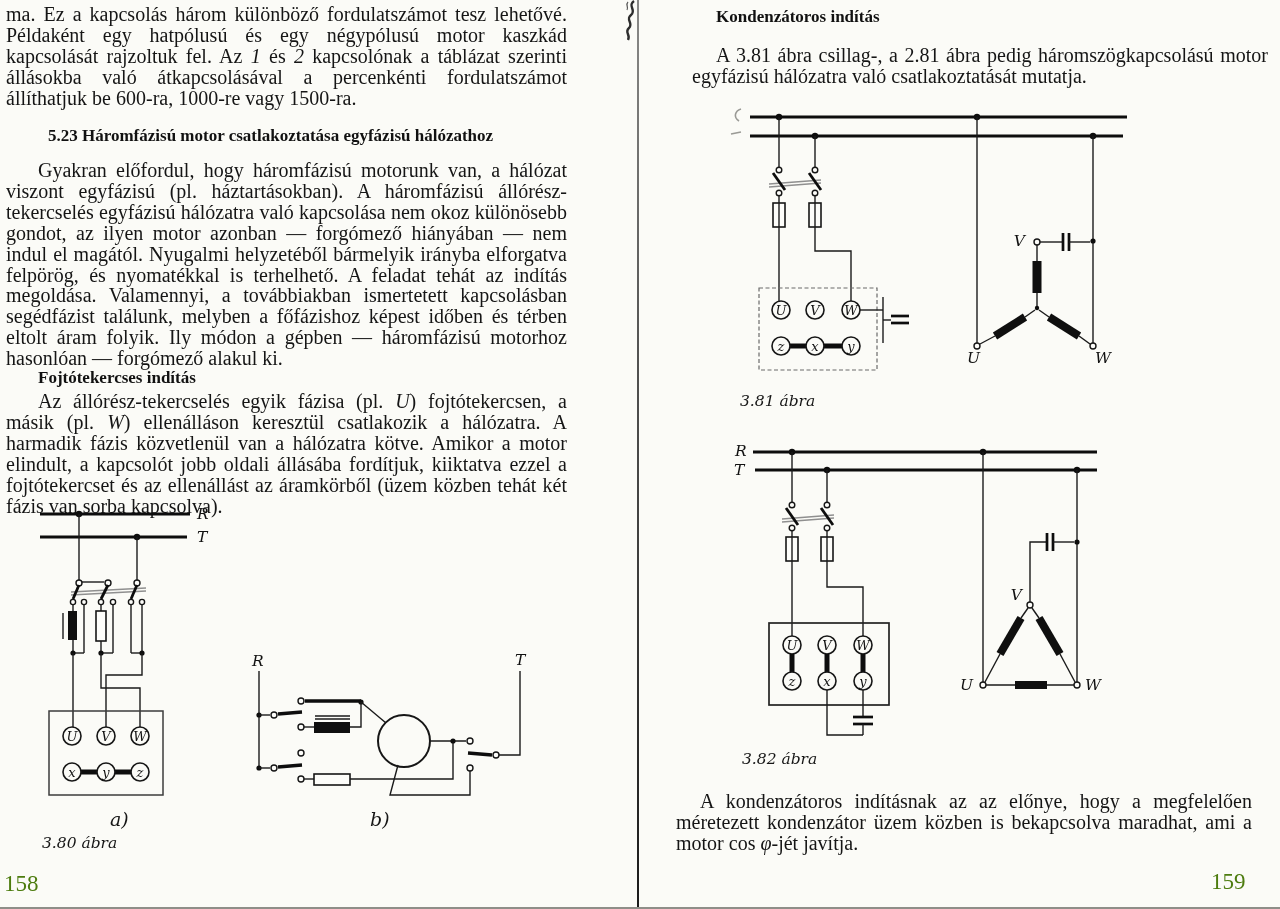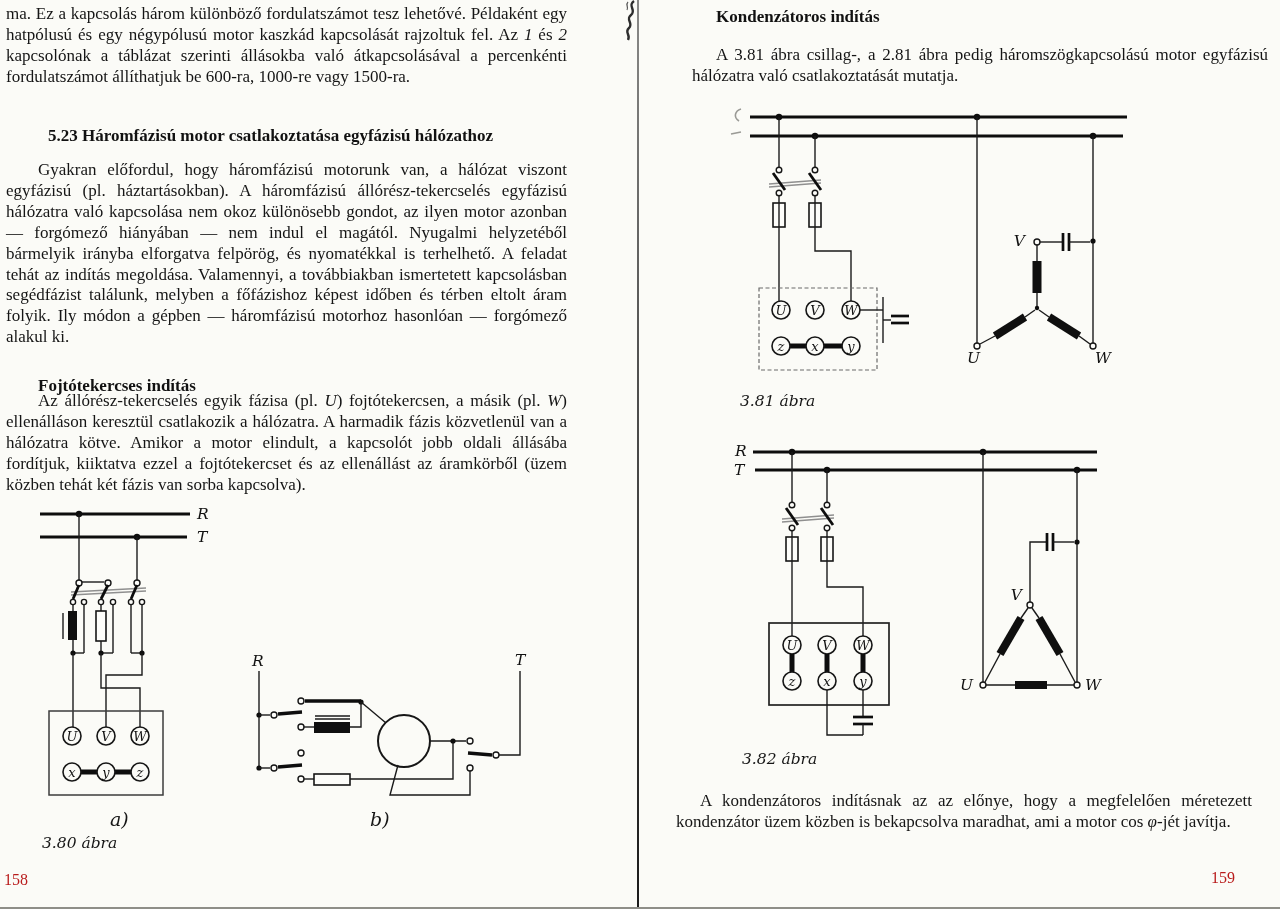--- a/index.html
+++ b/index.html
@@ -4,28 +4,28 @@
 <style>
   html,body{margin:0;padding:0;}
   body{
     width:1280px;height:909px;position:relative;overflow:hidden;
     background:#fbfbf7;
     font-family:"Liberation Serif","DejaVu Serif",serif;
     color:#141414;
   }
   .blk{position:absolute;margin:0;}
   .para{
-    font-size:17px;line-height:20.9px;text-align:justify;
+    font-size:20px;line-height:20.9px;text-align:justify;
     color:#151515;
   }
   .para i{font-style:italic;}
   .indent{text-indent:32px;}
   .indent2{text-indent:24px;}
   .hd{font-size:17px;font-weight:bold;color:#111;}
-  .pagenum{font-size:16px;color:#b91c1c;}
+  .pagenum{font-size:23px;color:#4d7c0f;}
   
   svg{position:absolute;overflow:visible;}
   .wire{stroke:#1a1a1a;stroke-width:1.4;fill:none;}
   .bus{stroke:#0d0d0d;stroke-width:3.2;fill:none;}
   .blade{stroke:#0d0d0d;stroke-width:2.8;fill:none;}
   .thickbar{stroke:#0d0d0d;stroke-width:3.4;fill:none;}
   .coilbar{stroke:#0f0f0f;stroke-width:8;fill:none;}
   .link{stroke:#8f8f8f;stroke-width:1.5;fill:none;}
   .node{fill:#0d0d0d;stroke:none;}
   .open{fill:#fdfdfa;stroke:#161616;stroke-width:1.4;}
@@ -48,21 +48,21 @@
 </style>
 </head>
 <body>
 
 <p class="blk para" style="left:6px;top:4px;width:561px;"><span>ma. Ez a kapcsolás három különböző fordulatszámot tesz lehetővé. Példaként egy hatpólusú és egy négypólusú motor kaszkád kapcsolását rajzoltuk fel. Az </span><i>1</i><span> és </span><i>2</i><span> kapcsolónak a táblázat szerinti állásokba való átkapcsolásával a percenkénti fordulatszámot állíthatjuk be 600-ra, 1000-re vagy 1500-ra.</span></p>
 
 <h2 class="blk hd" style="left:6px;top:126px;width:561px;padding-left:42px;">5.23 Háromfázisú motor csatlakoztatása egyfázisú hálózathoz</h2>
 
 <p class="blk para indent" style="left:6px;top:160px;width:561px;">Gyakran előfordul, hogy háromfázisú motorunk van, a hálózat viszont egyfázisú (pl. háztartásokban). A háromfázisú állórész-tekercselés egyfázisú hálózatra való kapcsolása nem okoz különösebb gondot, az ilyen motor azonban — forgómező hiányában — nem indul el magától. Nyugalmi helyzetéből bármelyik irányba elforgatva felpörög, és nyomatékkal is terhelhető. A feladat tehát az indítás megoldása. Valamennyi, a továbbiakban ismertetett kapcsolásban segédfázist találunk, melyben a főfázishoz képest időben és térben eltolt áram folyik. Ily módon a gépben — háromfázisú motorhoz hasonlóan — forgómező alakul ki.</p>
 
-<h3 class="blk hd" style="left:6px;top:376px;width:561px;padding-left:32px;">Fojtótekercses indítás</h3>
+<h3 class="blk hd" style="left:6px;top:368px;width:561px;padding-left:32px;">Fojtótekercses indítás</h3>
 
 <p class="blk para indent" style="left:6px;top:391px;width:561px;"><span>Az állórész-tekercselés egyik fázisa (pl. </span><i>U</i><span>) fojtótekercsen, a másik (pl. </span><i>W</i><span>) ellenálláson keresztül csatlakozik a hálózatra. A harmadik fázis közvetlenül van a hálózatra kötve. Amikor a motor elindult, a kapcsolót jobb oldali állásába fordítjuk, kiiktatva ezzel a fojtótekercset és az ellenállást az áramkörből (üzem közben tehát két fázis van sorba kapcsolva).</span></p>
 
 <svg style="left:18px;top:503px;" width="570" height="352" viewBox="0 0 570 352">
   <g>
     <g>
       <line class="bus" x1="22" y1="11" x2="172" y2="11"></line>
       <circle class="node" cx="61" cy="11" r="3.2"></circle>
       <text class="flbl" x="179" y="16">R</text>
     </g>

